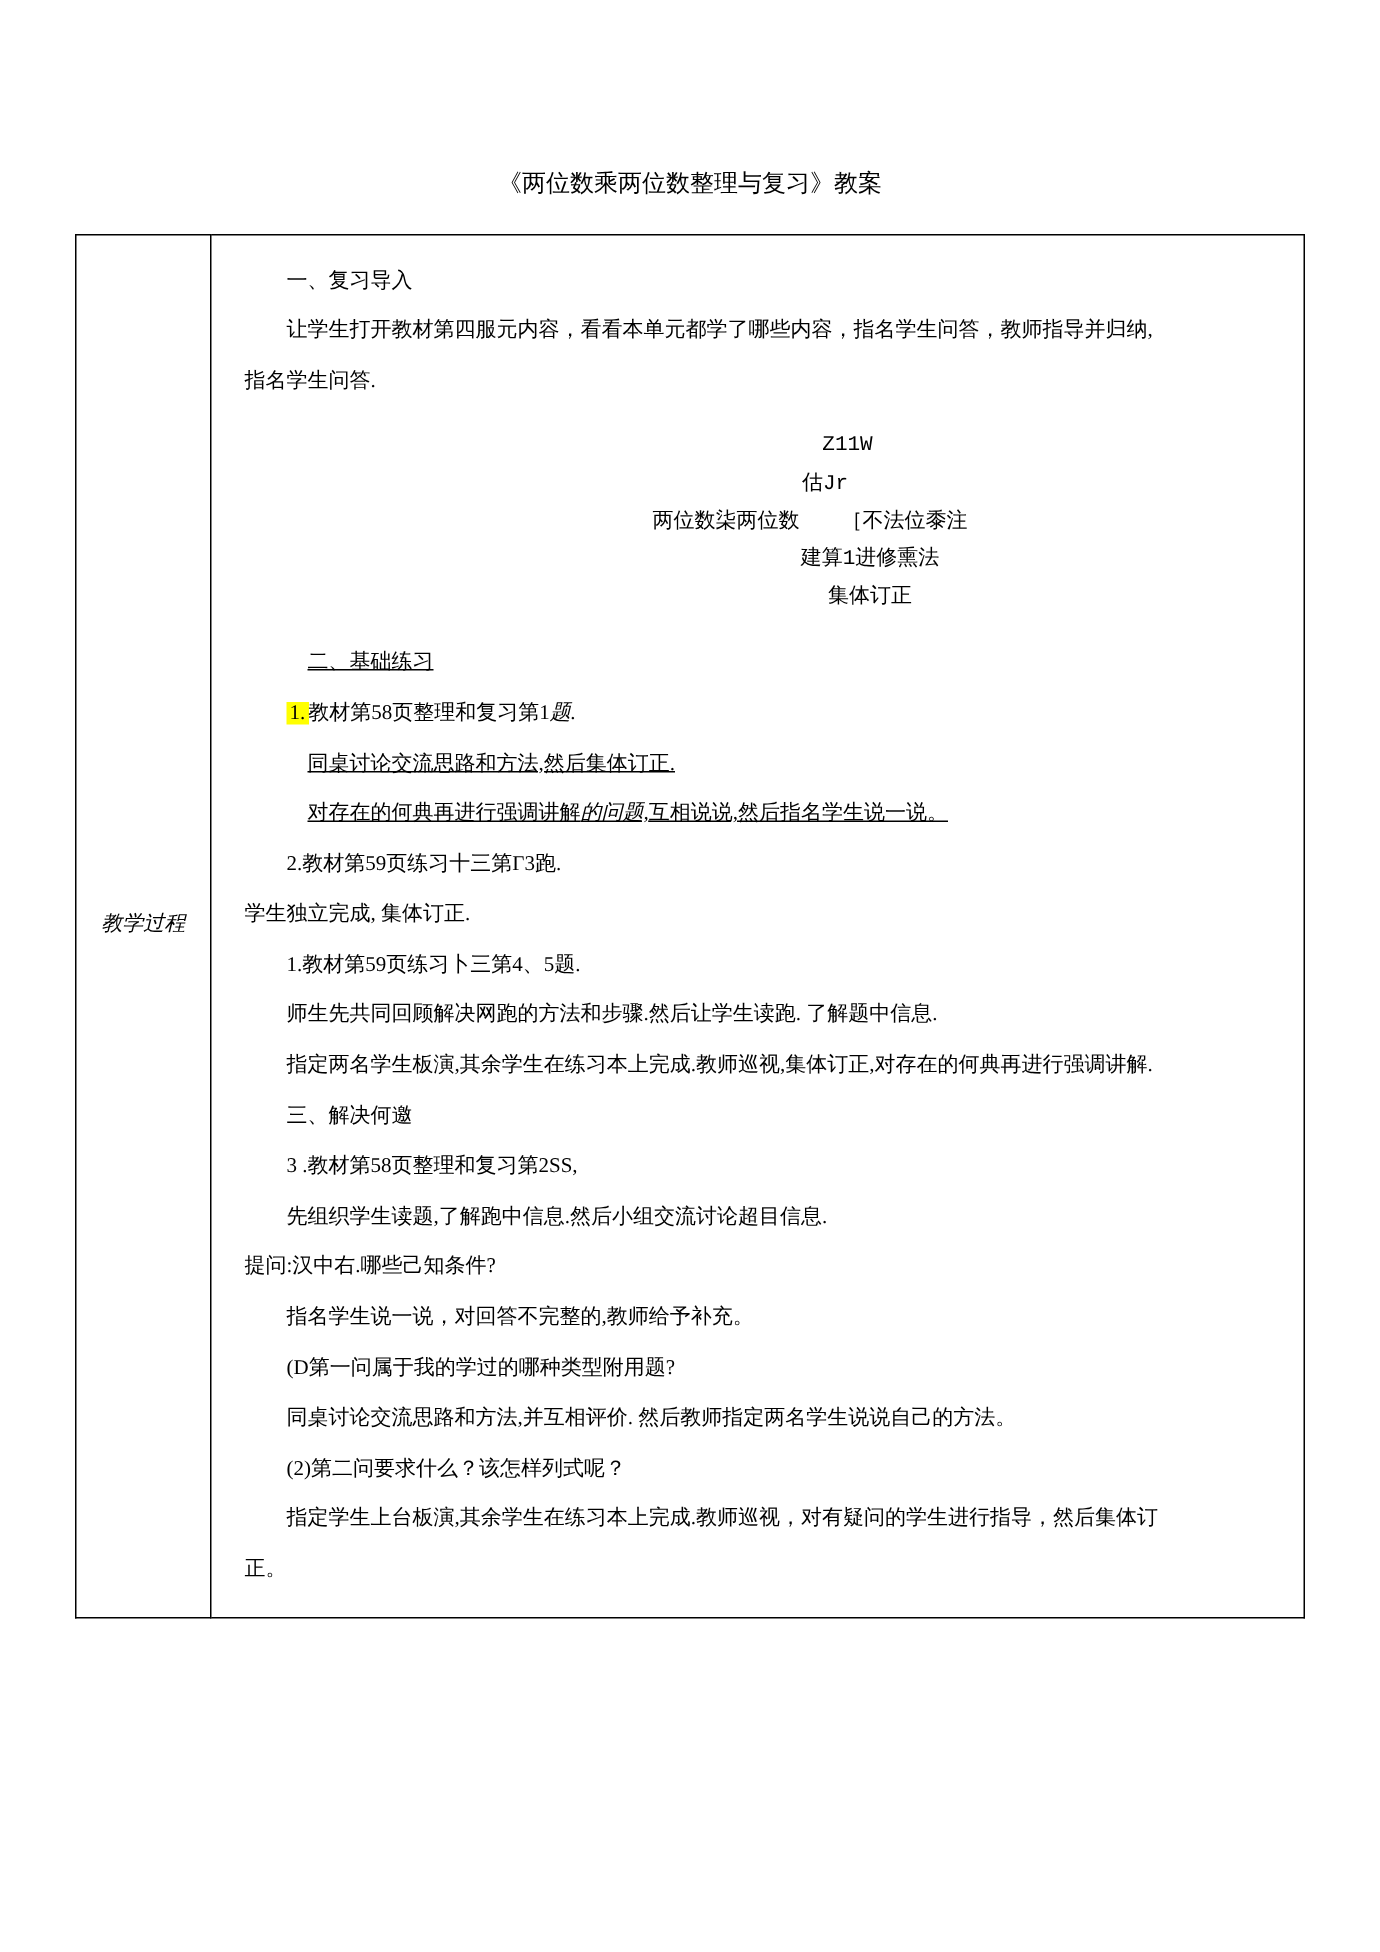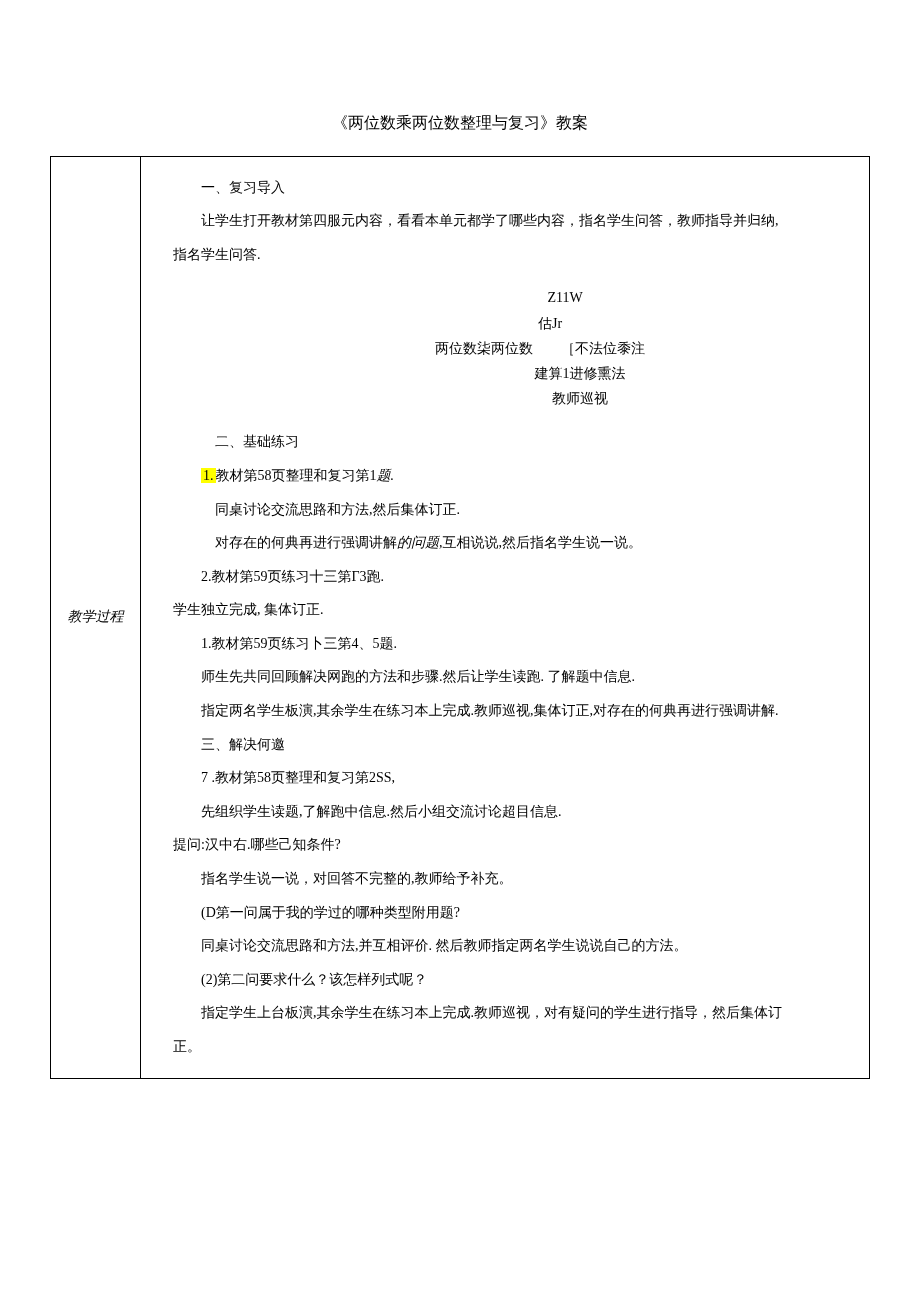--- a/index.html
+++ b/index.html
@@ -32,45 +32,47 @@
       vertical-align: middle;
       padding: 8px 10px;
     }
     .left-col {
       width: 90px;
       text-align: center;
       vertical-align: middle;
       font-style: italic;
     }
     .content-col {
-      padding: 14px 32px !important;
+      padding: 14px 22px !important;
       line-height: 2.4;
       font-size: 14px;
       margin-top: 13px;
     }
     .content-col p {
       margin: 0;
     }
     .indent1 {
       text-indent: 2em;
     }
     .indent2 {
       text-indent: 3em;
+      text-decoration: underline;
     }
     .highlight {
       background: #ffff00;
       padding: 0 2px;
     }
     .italic {
       font-style: italic;
     }
     .centered-block {
       text-align: center;
       line-height: 1.8;
       margin: 14px 0;
+      font-family: Liberation Mono, monospace;
     }
     .z11w {
       text-align: center;
       margin-left: 120px;
       display: block;
     }
     .guju {
       margin-left: 90px;
       display: block;
     }
@@ -104,40 +106,40 @@
     <td class="content-col">
       <p class="indent1">一、复习导入</p>
       <p class="indent1">让学生打开教材第四服元内容，看看本单元都学了哪些内容，指名学生问答，教师指导并归纳,</p>
       <p class="noindent">指名学生问答.</p>
 
       <div class="centered-block">
         <span class="z11w">Z11W</span>
         <span class="guju">估Jr</span>
         <span class="line-tree">两位数柒两位数　　［不法位黍注</span>
         <span class="jiesuan">建算1进修熏法</span>
-        <span class="jiejue">教师巡视</span>
+        <span class="jiejue">集体订正</span>
       </div>
 
       <p class="indent2">二、基础练习</p>
 
       <p class="indent1">
         <span class="highlight">1.</span><span>教材第58页整理和复习第1</span><span class="italic">题.</span>
       </p>
 
       <p class="indent2">同桌讨论交流思路和方法,然后集体订正.</p>
       <p class="indent2">
         <span>对存在的何典再进行强调讲解</span><span class="italic">的问题,</span><span>互相说说,然后指名学生说一说。</span>
       </p>
       <p class="indent1">2.教材第59页练习十三第Γ3跑.</p>
       <p class="noindent">学生独立完成, 集体订正.</p>
       <p class="indent1">1.教材第59页练习卜三第4、5题.</p>
       <p class="indent1">师生先共同回顾解决网跑的方法和步骤.然后让学生读跑. 了解题中信息.</p>
       <p class="indent1">指定两名学生板演,其余学生在练习本上完成.教师巡视,集体订正,对存在的何典再进行强调讲解.</p>
       <p class="indent1">三、解决何邀</p>
-      <p class="indent1">7 .教材第58页整理和复习第2SS,</p>
+      <p class="indent1">3 .教材第58页整理和复习第2SS,</p>
       <p class="indent1">先组织学生读题,了解跑中信息.然后小组交流讨论超目信息.</p>
       <p class="noindent">提问:汉中右.哪些己知条件?</p>
       <p class="indent1">指名学生说一说，对回答不完整的,教师给予补充。</p>
       <p class="indent1">(D第一问属于我的学过的哪种类型附用题?</p>
       <p class="indent1">同桌讨论交流思路和方法,并互相评价. 然后教师指定两名学生说说自己的方法。</p>
       <p class="indent1">(2)第二问要求什么？该怎样列式呢？</p>
       <p class="indent1">指定学生上台板演,其余学生在练习本上完成.教师巡视，对有疑问的学生进行指导，然后集体订</p>
       <p class="noindent">正。</p>
     </td>
   </tr>

